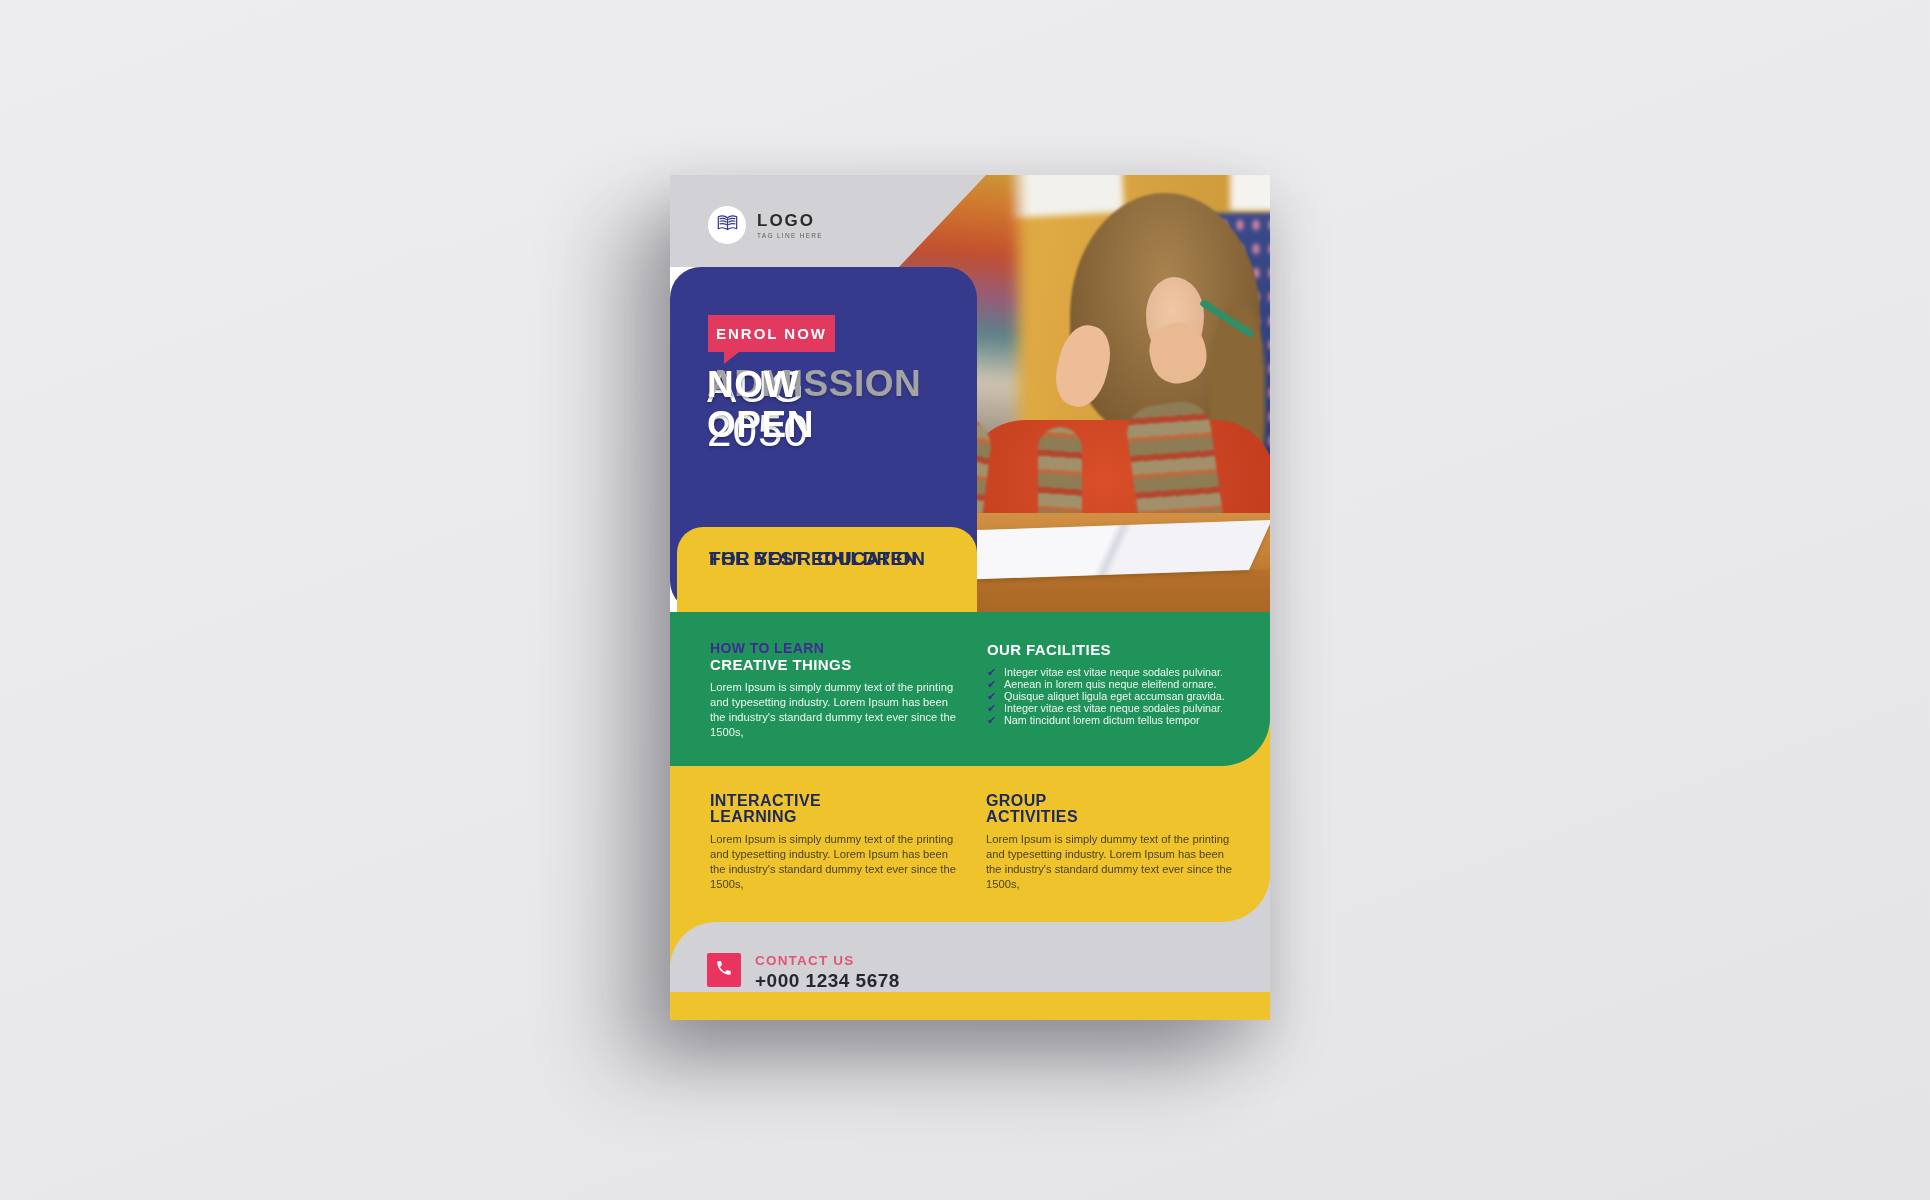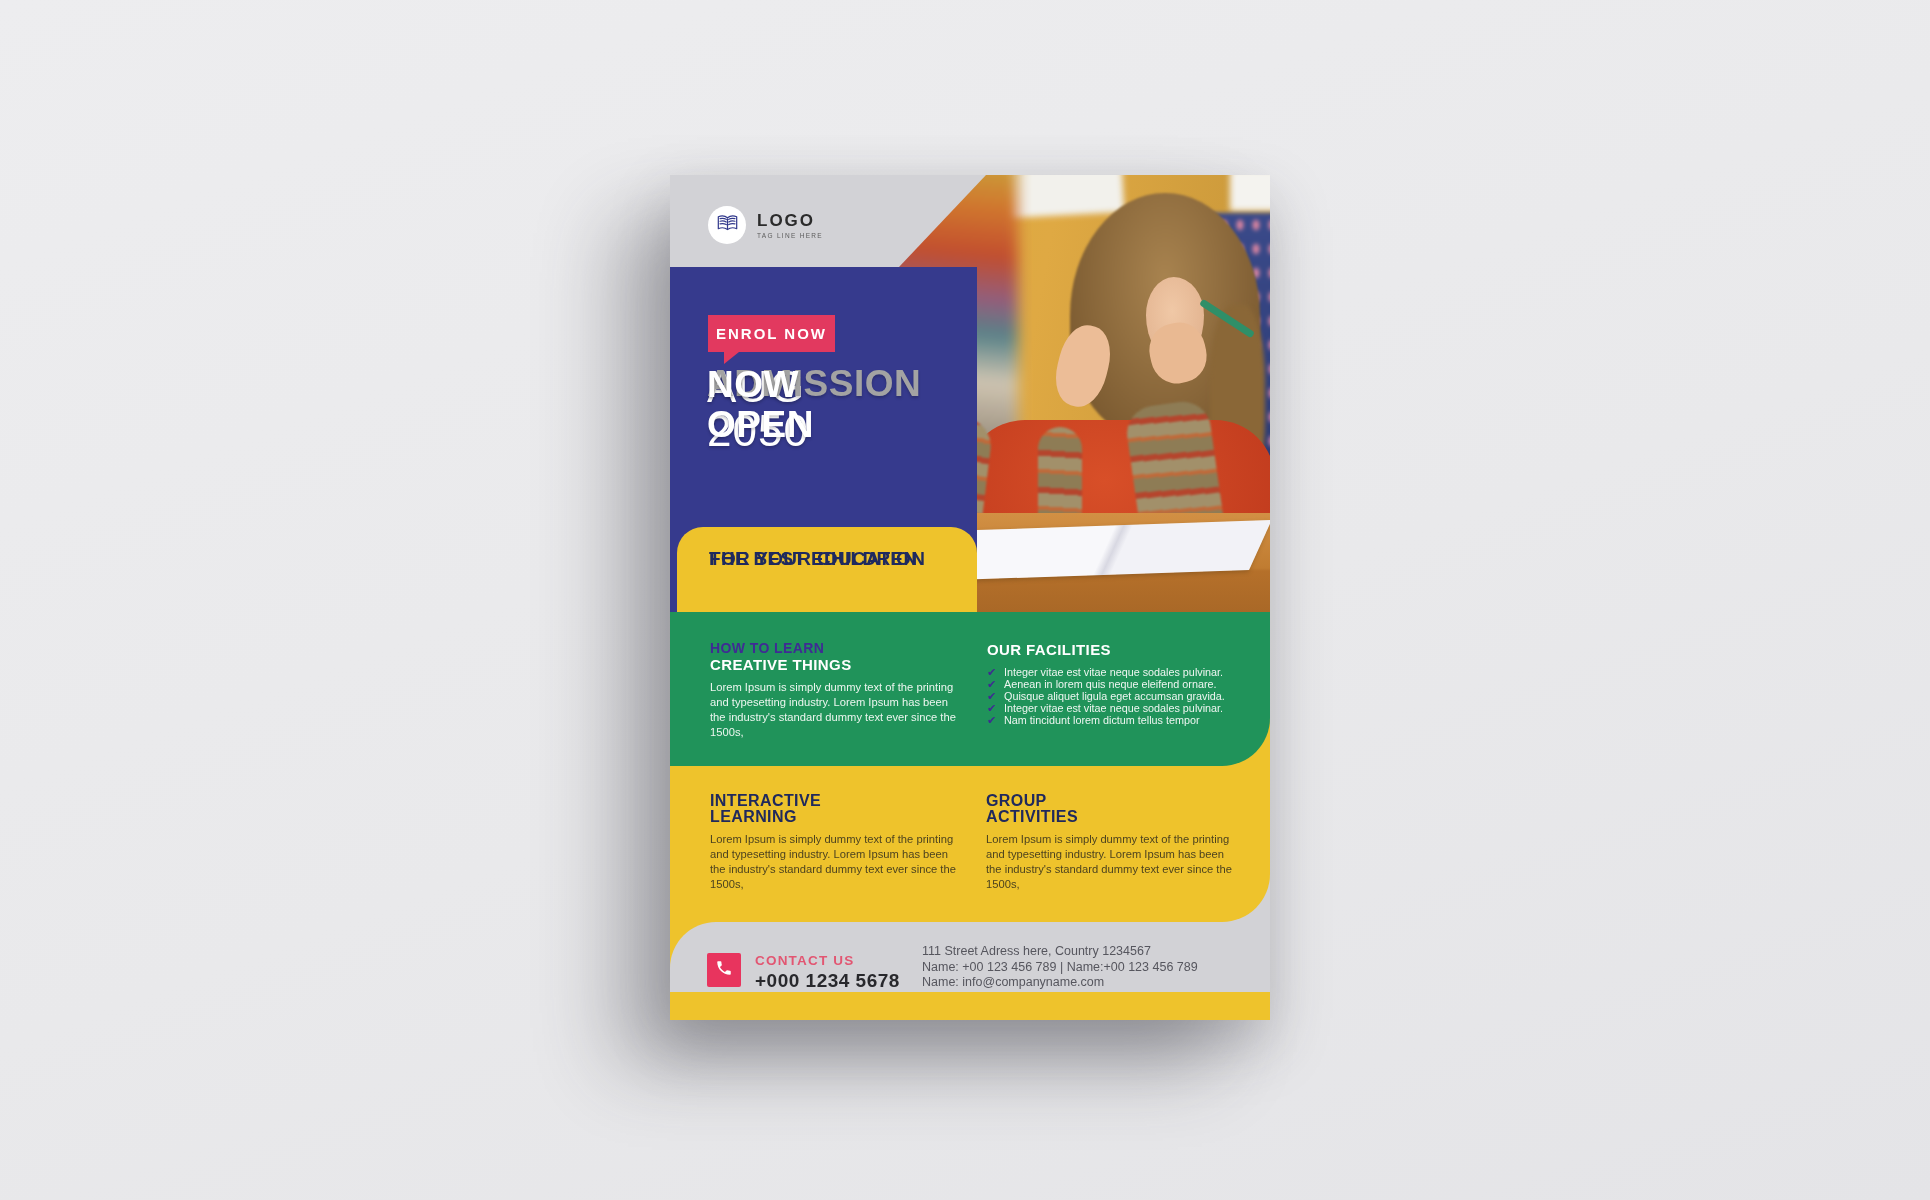--- a/index.html
+++ b/index.html
@@ -52,21 +52,21 @@
   
   .header-band { left:0; top:0; width:600px; height:92px; background:#d2d2d6; z-index:3;
     clip-path:polygon(0 0,316px 0,229px 92px,0 92px); }
   .logo { position:absolute; left:38px; top:31px; display:flex; align-items:center; }
   .logo-circle { width:38px; height:38px; border-radius:50%; background:#fff; display:flex; align-items:center; justify-content:center; }
   .logo-text-wrap { margin-left:11px; }
   .logo-title { font-size:17px; line-height:17px; font-weight:800; letter-spacing:2px; color:#2b2b2b; }
   .logo-tagline { font-size:6.5px; letter-spacing:1.3px; color:#5c5c5c; margin-top:3px; }
 
   
-  .blue-panel { left:0; top:92px; width:307px; height:345px; background:#363a8d; z-index:3; }
+  .blue-panel { left:0; top:92px; width:307px; height:345px; background:#363a8d; z-index:3;border-radius:31px; }
   .blue-panel div { position:absolute; }
   .badge { left:38px; top:48px; width:127px; height:37px; background:#e2395f;
     display:flex; align-items:center; justify-content:center;
     color:#fff; font-size:15px; font-weight:700; letter-spacing:2px; }
   .badge-tail { left:54px; top:85px; width:0; height:0;
     border-top:12px solid #e2395f; border-right:15px solid transparent; }
   .hero-title { left:37px; top:98px; text-shadow:0 2px 3px rgba(0,0,0,.22); }
   .ht1 { font-size:44px; line-height:44px; font-weight:300; letter-spacing:1px; color:#fff; }
   .ht2 { font-size:37px; line-height:37px; font-weight:800; color:#a3a3a3; letter-spacing:.5px; }
   .ht3 { font-size:37px; line-height:40px; font-weight:700; color:#fff; letter-spacing:.5px; }
@@ -218,20 +218,15 @@
           <svg width="18" height="18" viewBox="0 0 24 24">
             <path d="M6.62 10.79c1.44 2.83 3.76 5.14 6.59 6.59l2.2-2.21c.27-.27.67-.36 1.02-.24 1.12.37 2.33.57 3.57.57.55 0 1 .45 1 1V20c0 .55-.45 1-1 1-9.39 0-17-7.61-17-17 0-.55.45-1 1-1h3.5c.55 0 1 .45 1 1 0 1.25.2 2.45.57 3.57.11.35.03.74-.25 1.02l-2.2 2.2z" fill="#ffffff"></path>
           </svg>
         </span>
       </div>
       <div class="contact-txt">
         <div class="contact-label">CONTACT US</div>
         <div class="contact-phone">+000 1234 5678</div>
       </div>
     </div>
-    <div class="address">
-      <div>111 Street Adress here, Country 1234567</div>
-      <div>Name: +00 123 456 789 |  Name:+00 123 456 789</div>
-      <div>Name: info@companyname.com</div>
-    </div>
   </div>
 
 </div>
 
 </body></html>

